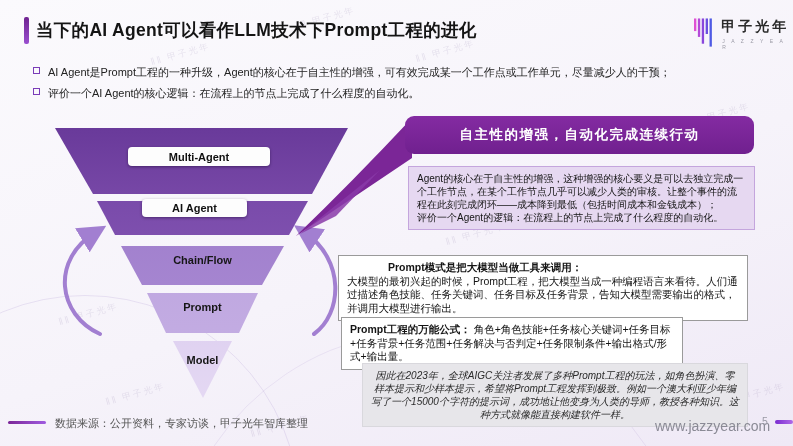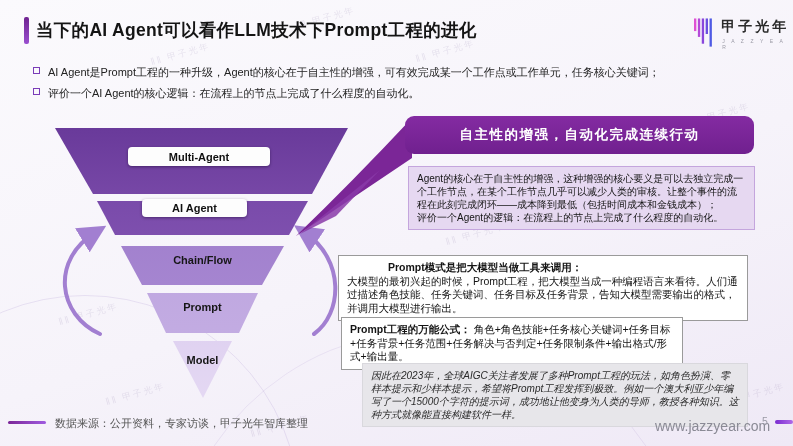--- a/index.html
+++ b/index.html
@@ -57,21 +57,21 @@
             color:#fff; font-size:13.5px; font-weight:700; letter-spacing:1.5px; }
   .note { position:absolute; z-index:4; font-size:10px; line-height:13px; color:#141414; padding:5px 8px; }
   .note-agent { left:408px; top:166px; width:347px; background:#e6d8f1; border:1px solid #c4a5dd;
                 white-space:pre-line; }
   .note-white { background:#fff; border:1px solid #9a9a9a; font-size:10.5px; line-height:13.5px; }
   .note-mode { left:338px; top:255px; width:410px; }
   .note-formula { left:341px; top:317px; width:342px; }
   .note-title { font-weight:700; display:block;padding-left:41px; }
   .note-lead { font-weight:700; }
   .note-2023 { left:362px; top:363px; width:386px; background:#e7e6ea; border:1px solid #d9d8dd;
-               font-style:italic; color:#2a2a2a; }
+               font-style:italic; color:#2a2a2a;text-align:center; }
   
   .src-dash { position:absolute; left:8px; top:421px; width:38px; height:3px; z-index:5;
               background:linear-gradient(90deg,#7b2697,#a05ce0); border-radius:2px; }
   .src-text { position:absolute; left:55px; top:416px; z-index:5; font-size:11px; color:#555; }
   .site-url { position:absolute; left:655px; top:418px; z-index:5; font-size:14px; color:#8a8a95; }
   .page-num { position:absolute; left:762px; top:415px; z-index:5; font-size:10.5px; color:#9a9aa5; }
   .corner-line { position:absolute; left:775px; top:420px; width:18px; height:4px; z-index:5;
                  background:linear-gradient(90deg,#7a2bd0,#b06ae8); border-radius:2px; }
   
   .logo { position:absolute; left:694px; top:18px; z-index:5; display:flex; align-items:flex-start; }
@@ -97,21 +97,21 @@
   <div class="wm" style="left:540px;top:328px">甲子光年</div>
   <div class="wm" style="left:690px;top:108px">甲子光年</div>
   <div class="wm" style="left:725px;top:388px">甲子光年</div>
   <div class="wm" style="left:415px;top:45px">甲子光年</div>
 
   <div class="title-bar"></div>
   <div class="page-title">当下的AI Agent可以看作LLM技术下Prompt工程的进化</div>
 
   <div class="bullet-row b1">
     <span class="bullet-sq"></span>
-    <span class="bullet-text">AI Agent是Prompt工程的一种升级，Agent的核心在于自主性的增强，可有效完成某一个工作点或工作单元，任务核心关键词；</span>
+    <span class="bullet-text">AI Agent是Prompt工程的一种升级，Agent的核心在于自主性的增强，可有效完成某一个工作点或工作单元，尽量减少人的干预；</span>
   </div>
   <div class="bullet-row b2">
     <span class="bullet-sq"></span>
     <span class="bullet-text">评价一个AI Agent的核心逻辑：在流程上的节点上完成了什么程度的自动化。</span>
   </div>
 
   <div class="funnel">
     <div class="flayer f1"></div>
     <div class="flayer f2"></div>
     <div class="flayer f3"></div>

